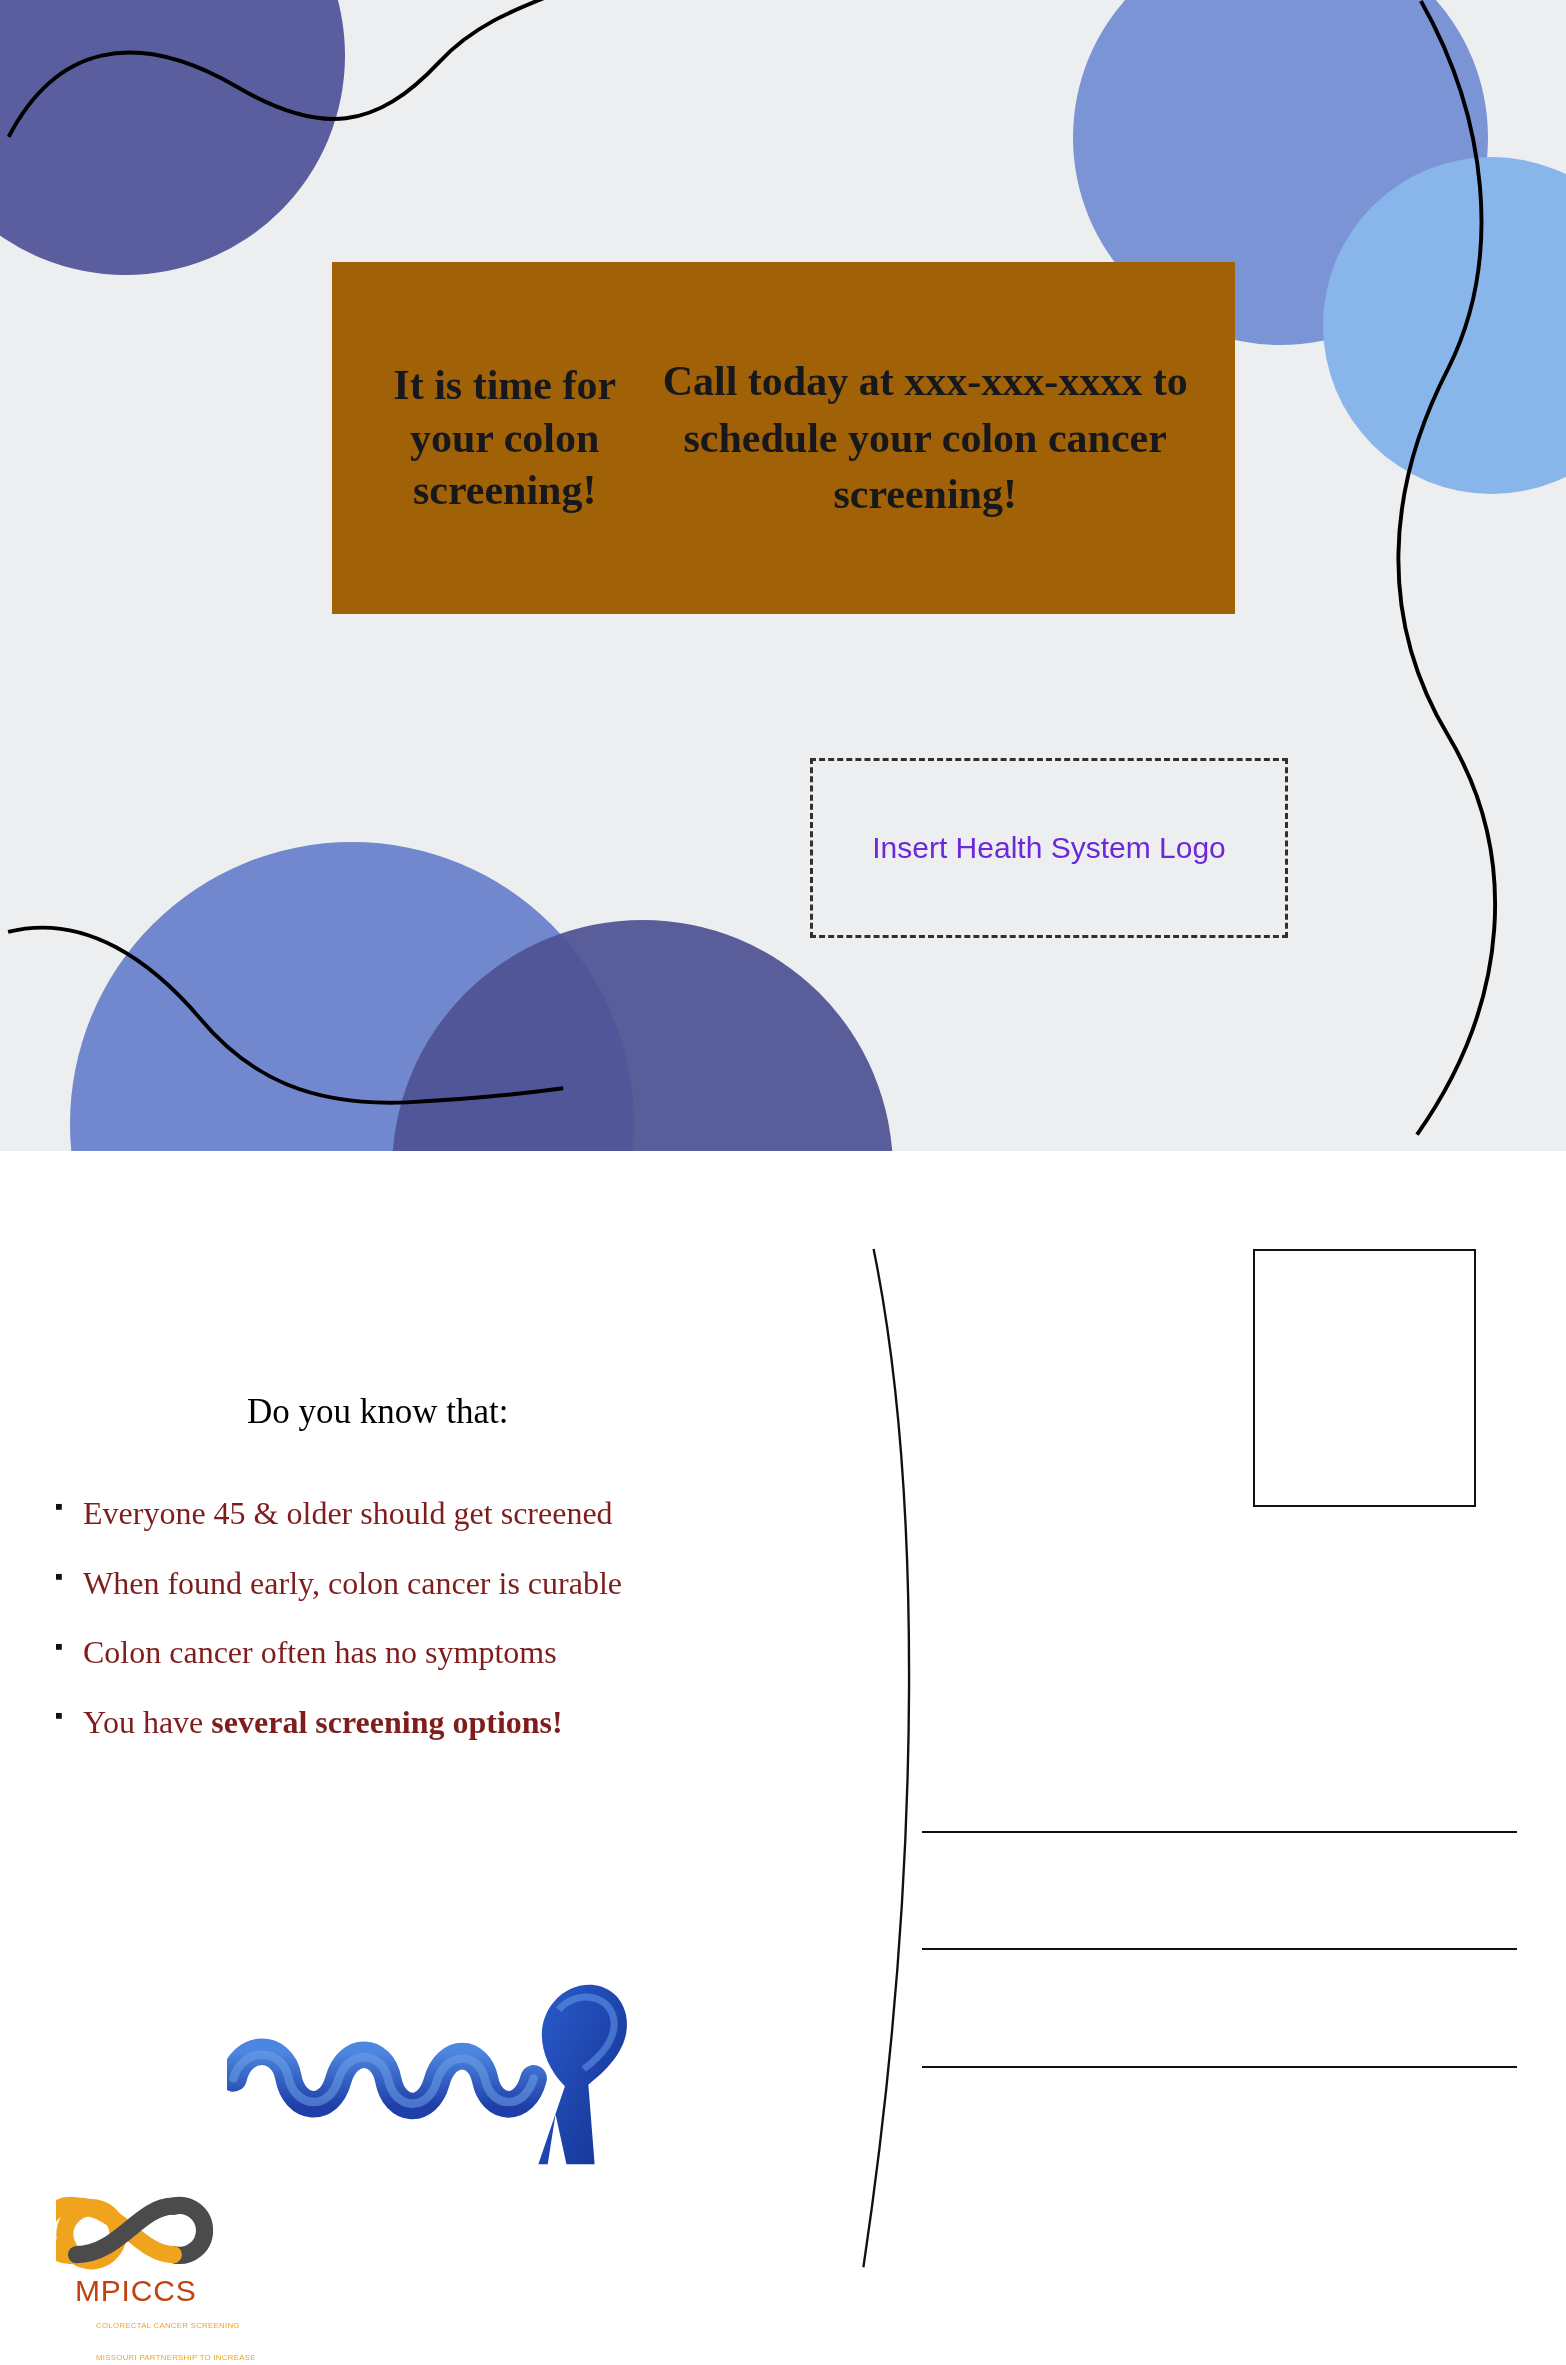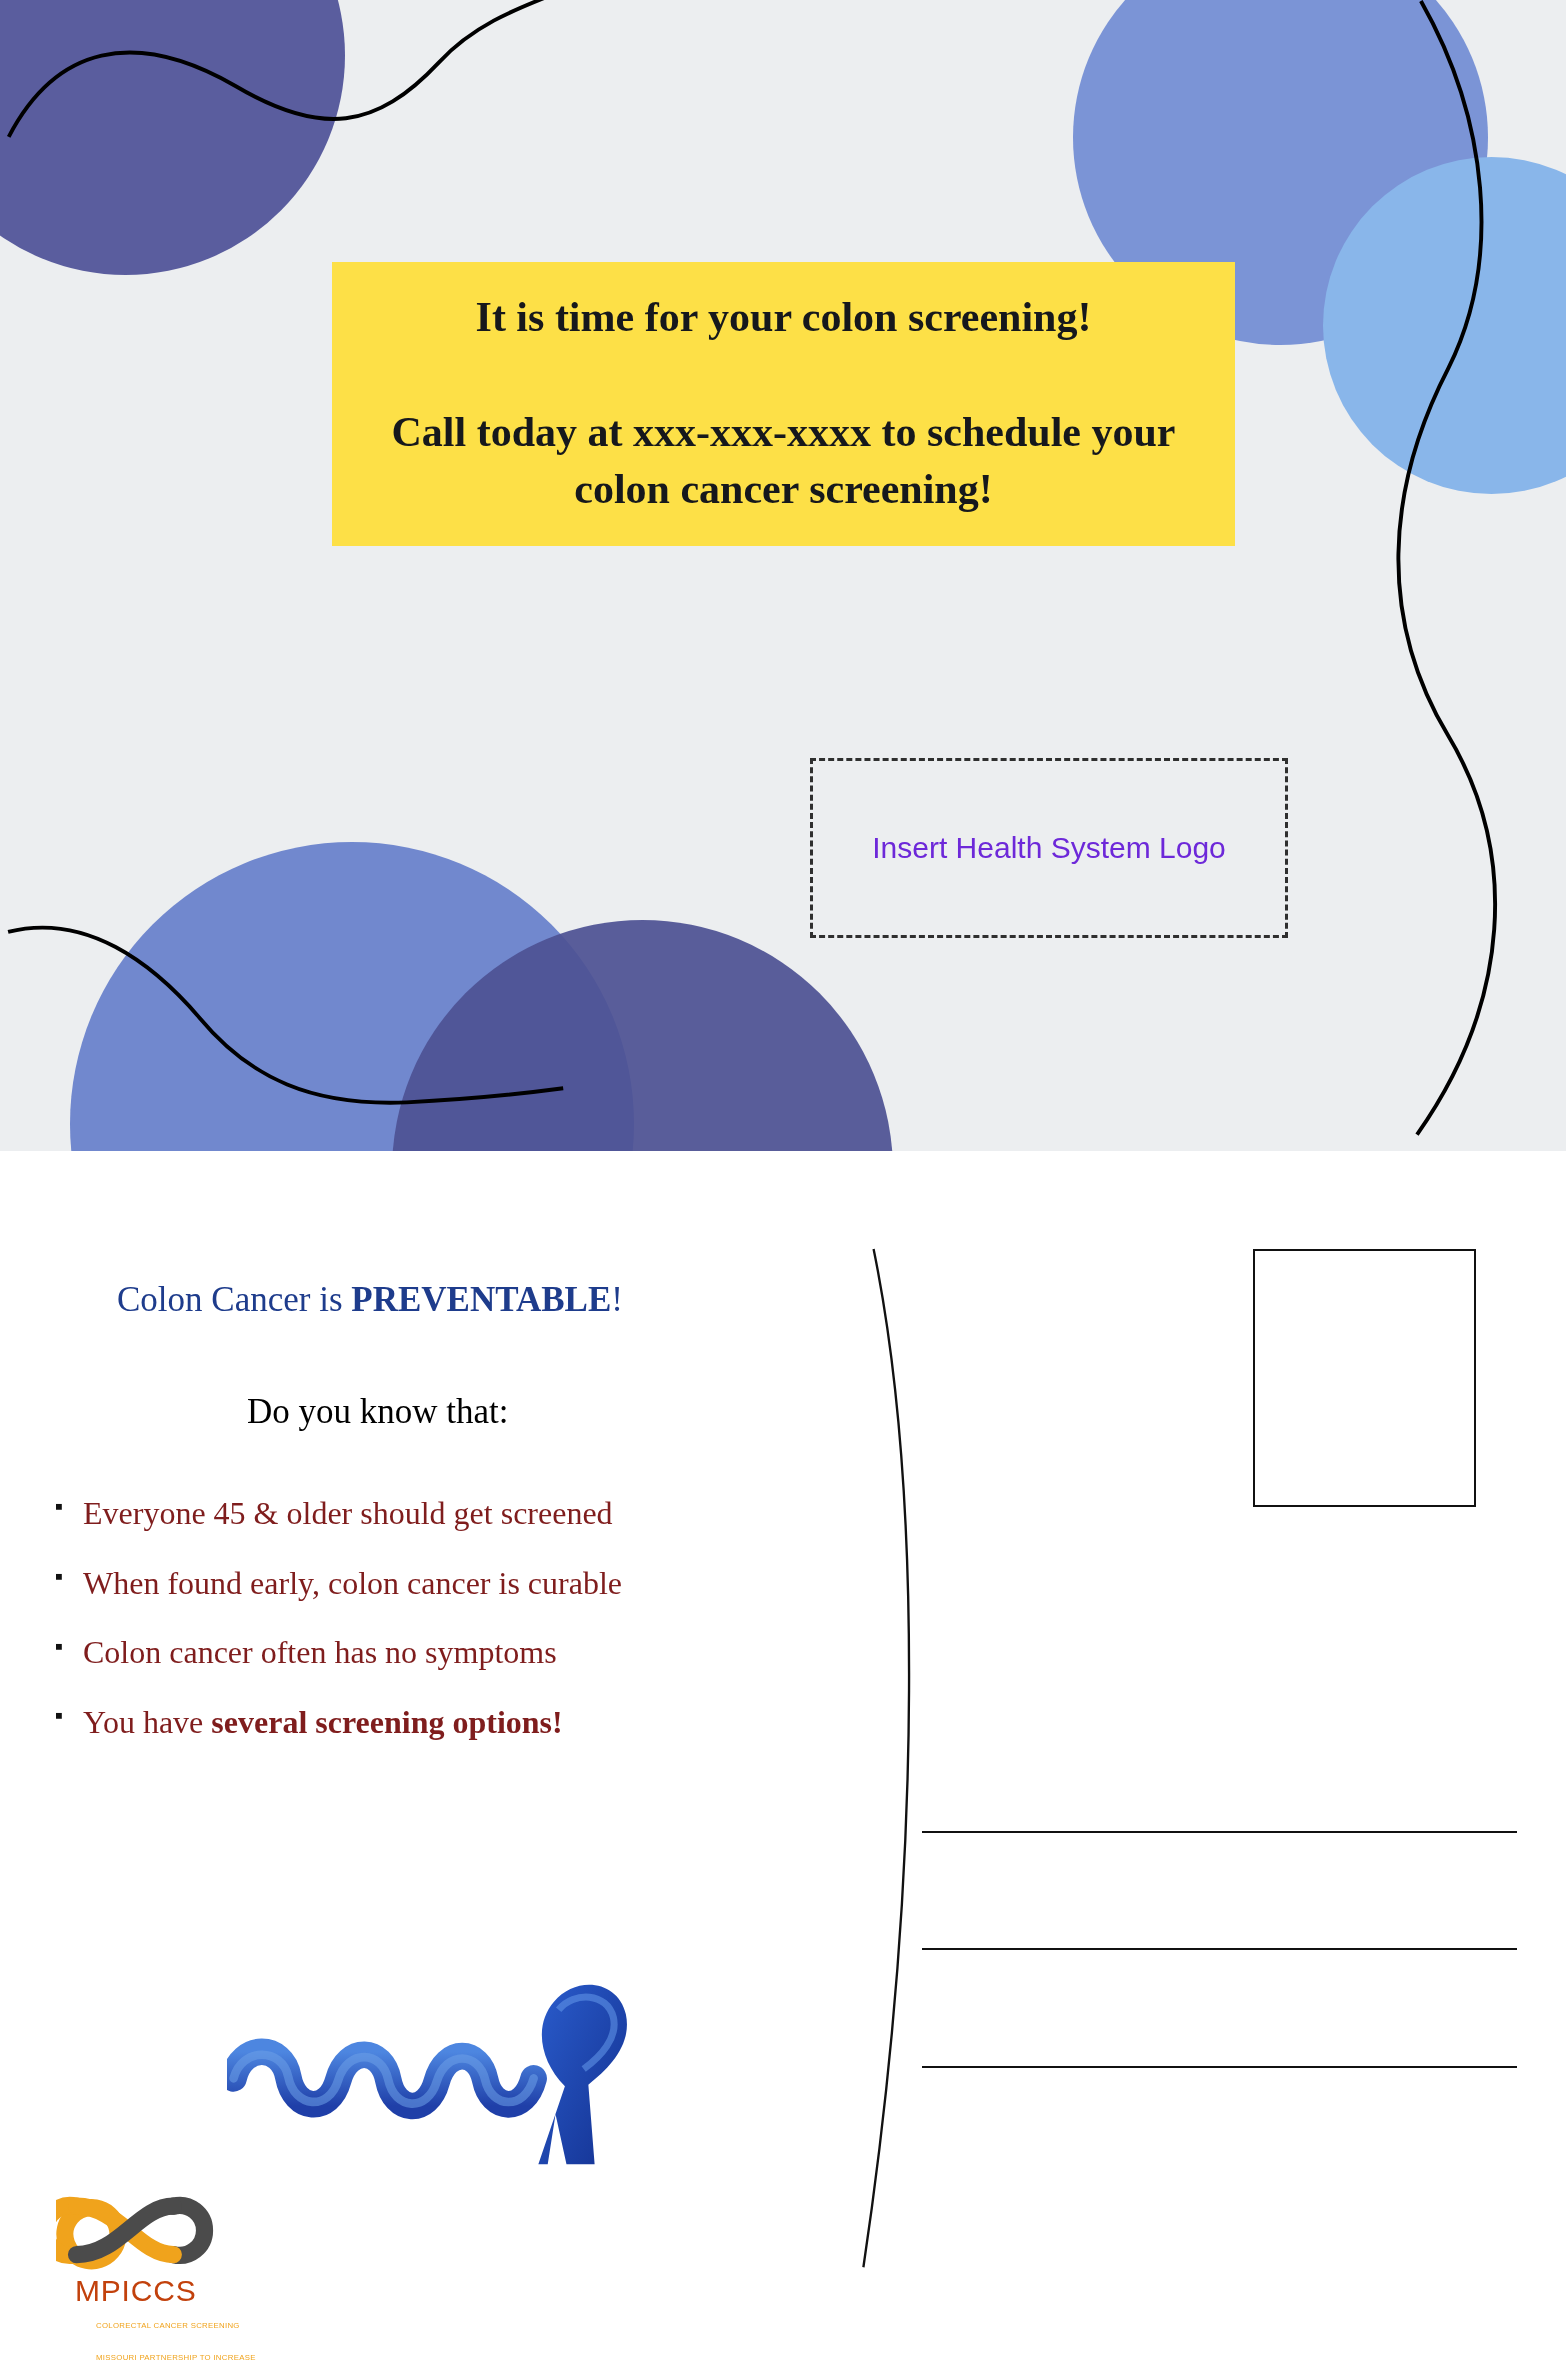--- a/index.html
+++ b/index.html
@@ -77,24 +77,24 @@
   }
   .squiggle-top { left: 0; top: 0; width: 940px; height: 172px; }
   .squiggle-left { left: 0; top: 885px; width: 626px; height: 258px; }
   .squiggle-right { left: 1331px; top: 0; width: 258px; height: 1159px; }
 
   .msg-box {
     position: absolute;
     left: 332px;
     top: 262px;
     width: 903px;
-    height: 284px;
-    background: #fde047;
+    height: 352px;
+    background: #a16207;
     display: flex;
-    flex-direction: column;
+    flex-direction: row;
     align-items: center;
     justify-content: center;
     padding: 0 31px;
   }
   .msg-line1 {
     font-family: "Liberation Serif", serif;
     font-weight: bold;
     font-size: 42px;
     color: #16181c;
     text-align: center;
@@ -303,23 +303,20 @@
     </div>
 
     <div class="logo-placeholder">
       <span>Insert Health System Logo</span>
     </div>
 
   </div>
 
   <div class="back">
 
-    <div class="headline">
-      <span>Colon Cancer is </span><b>PREVENTABLE</b><span>!</span>
-    </div>
 
     <div class="subhead">Do you know that:</div>
 
     <ul class="facts">
       <li>
         <span>Everyone 45 &amp; older should get screened</span><b></b>
       </li>
       <li>
         <span>When found early, colon cancer is curable</span><b></b>
       </li>

